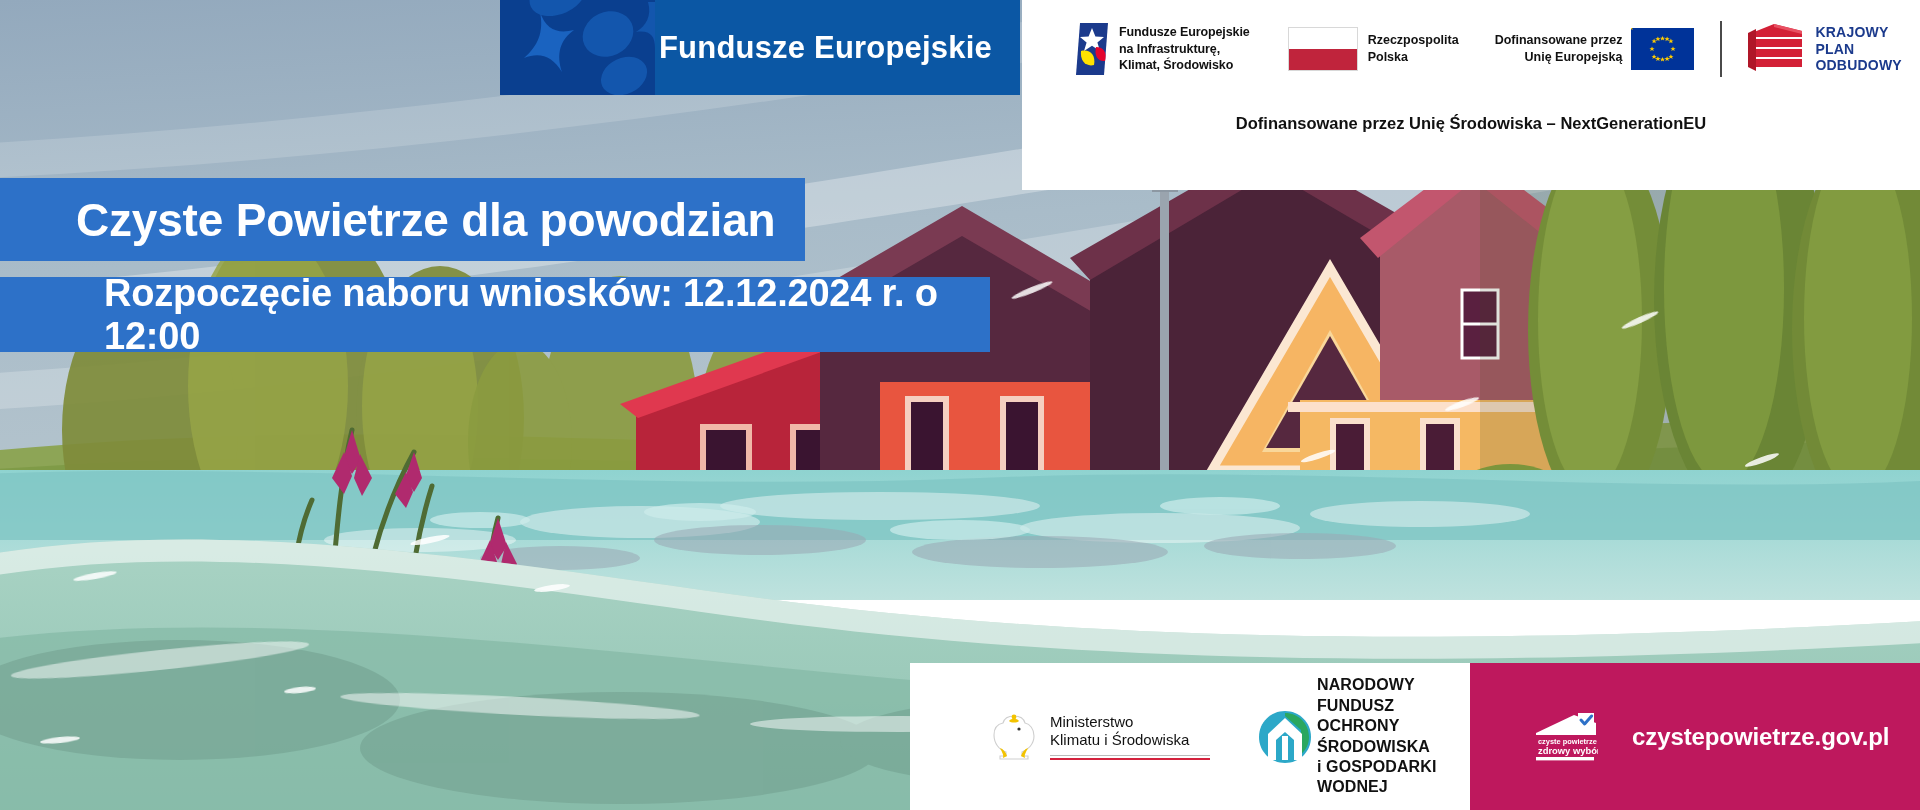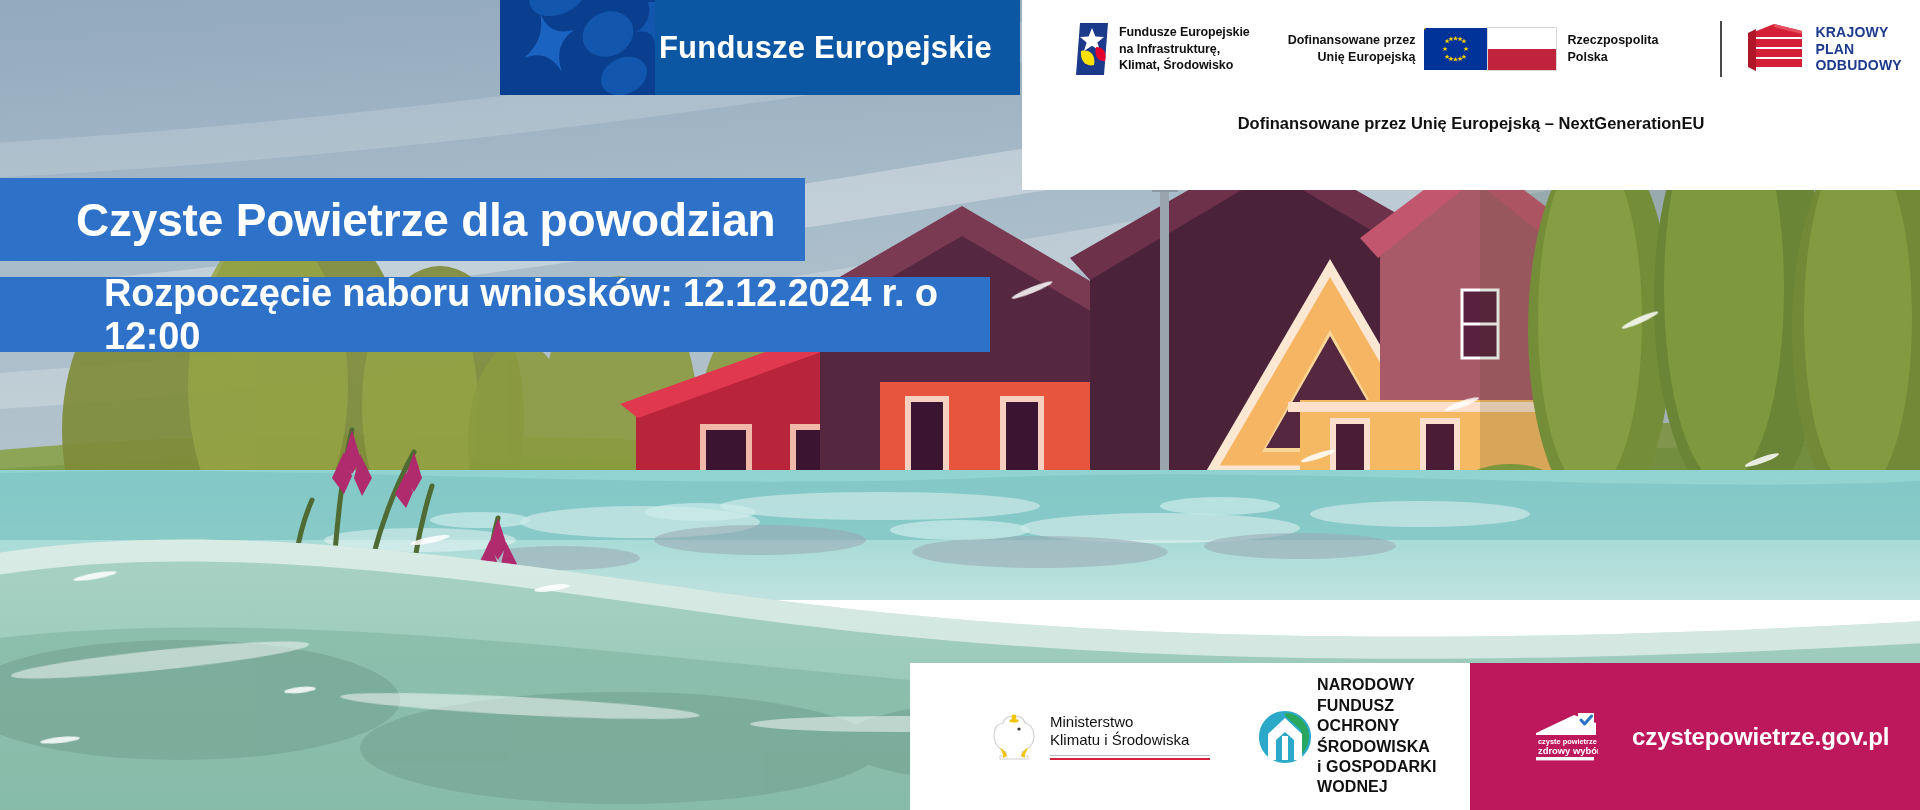--- a/index.html
+++ b/index.html
@@ -306,20 +306,26 @@
       <div class="logo-unit" style="margin-right:38px;">
         <svg class="fe-mark" viewBox="0 0 36 56">
           <path d="M6 2 L34 2 L30 54 L2 54 Z" fill="#1b3a8c"></path>
           <path d="M18 7 l3.4 8.6 L30 16 l-6.6 5.4 L26 30 l-8-5.2 L10 30 l2.6-8.6 L6 16 l8.6-0.4 Z" fill="#ffffff"></path>
           <path d="M7 30 C 16 28 22 34 20 44 C 12 46 6 40 7 30 Z" fill="#ffe200"></path>
           <path d="M22 26 C 30 26 33 32 31 40 C 24 41 20 35 22 26 Z" fill="#e3032e"></path>
         </svg>
         <div class="fe-mark-txt">Fundusze Europejskie
 na Infrastrukturę,
 Klimat, Środowisko</div>
+      </div>
+
+      <div class="logo-unit" style="margin-right:36px;">
+        <div class="pl-flag"></div>
+        <div class="pl-flag-txt">Rzeczpospolita
+Polska</div>
       </div>
 
       <div class="logo-unit">
         <div class="ue-txt">Dofinansowane przez
 Unię Europejską</div>
         <svg class="eu-flag" viewBox="0 0 63 42">
           <rect width="63" height="42" fill="#003399"></rect>
           <g fill="#ffcc00">
             <g id="s">
                 <polygon points="0,-2.6 0.79,-0.8 2.6,-0.8 1.1,0.3 1.7,2.1 0,1 -1.7,2.1 -1.1,0.3 -2.6,-0.8 -0.79,-0.8"></polygon>
@@ -333,44 +339,38 @@
             <use href="#s" x="23.1" y="28.8"></use>
             <use href="#s" x="39.9" y="28.8"></use>
             <use href="#s" x="26.9" y="11.1"></use>
             <use href="#s" x="36.1" y="11.1"></use>
             <use href="#s" x="26.9" y="30.9"></use>
             <use href="#s" x="36.1" y="30.9"></use>
           </g>
         </svg>
       </div>
 
-      <div class="logo-unit" style="margin-right:36px;">
-        <div class="pl-flag"></div>
-        <div class="pl-flag-txt">Rzeczpospolita
-Polska</div>
-      </div>
-
       <div class="divider"></div>
 
       <div class="logo-unit">
         <svg class="kpo-mark" viewBox="0 0 56 52">
           <path d="M26 1 L54 8 L54 14 L6 14 L6 9 Z" fill="#d32036"></path>
           <path d="M6 16 L54 16 L54 24 L6 24 Z" fill="#d32036"></path>
           <path d="M6 26 L54 26 L54 34 L6 34 Z" fill="#d32036"></path>
           <path d="M6 36 L54 36 L54 44 L6 44 Z" fill="#d32036"></path>
           <path d="M0 10 L8 6 L8 48 L0 44 Z" fill="#b01628"></path>
           <path d="M26 1 L54 8 L54 11 L26 4 Z" fill="#e85062"></path>
         </svg>
         <div class="kpo-txt">KRAJOWY
 PLAN
 ODBUDOWY</div>
       </div>
     </div>
 
-    <div class="eu-caption">Dofinansowane przez Unię Europejską – NextGenerationEU</div>
+    <div class="eu-caption">Dofinansowane przez Unię Środowiska – NextGenerationEU</div>
   </div>
 
   <div class="band band-title">
     <span>Czyste Powietrze dla powodzian</span>
   </div>
   <div class="band band-sub">
     <span>Rozpoczęcie naboru wniosków: 12.12.2024 r. o 12:00</span>
   </div>
 
   <div class="foot-white">

